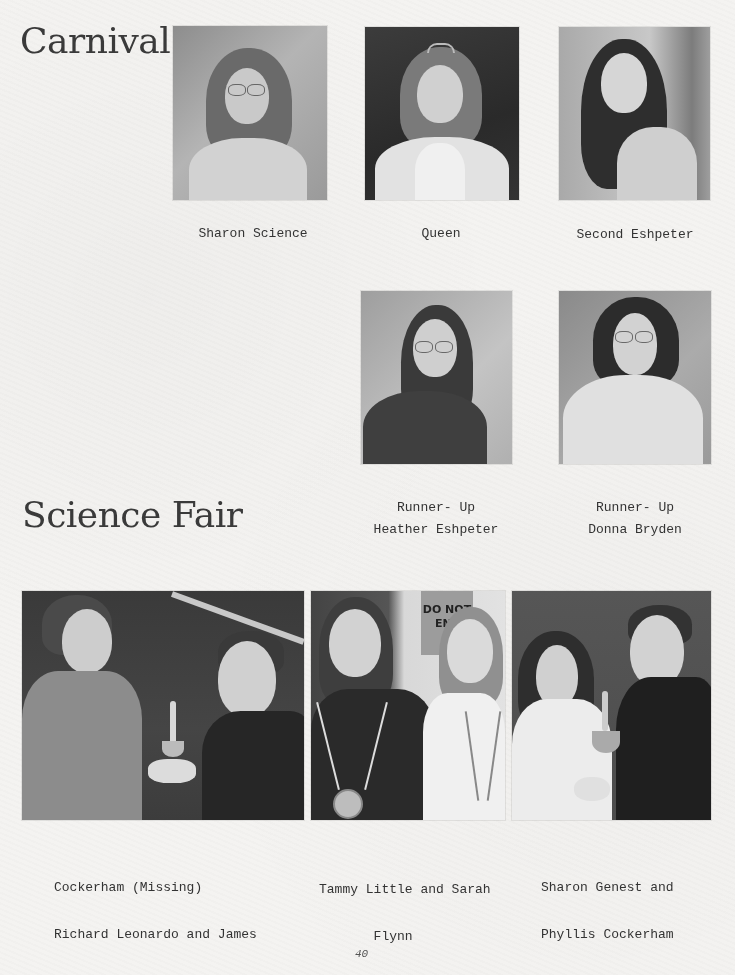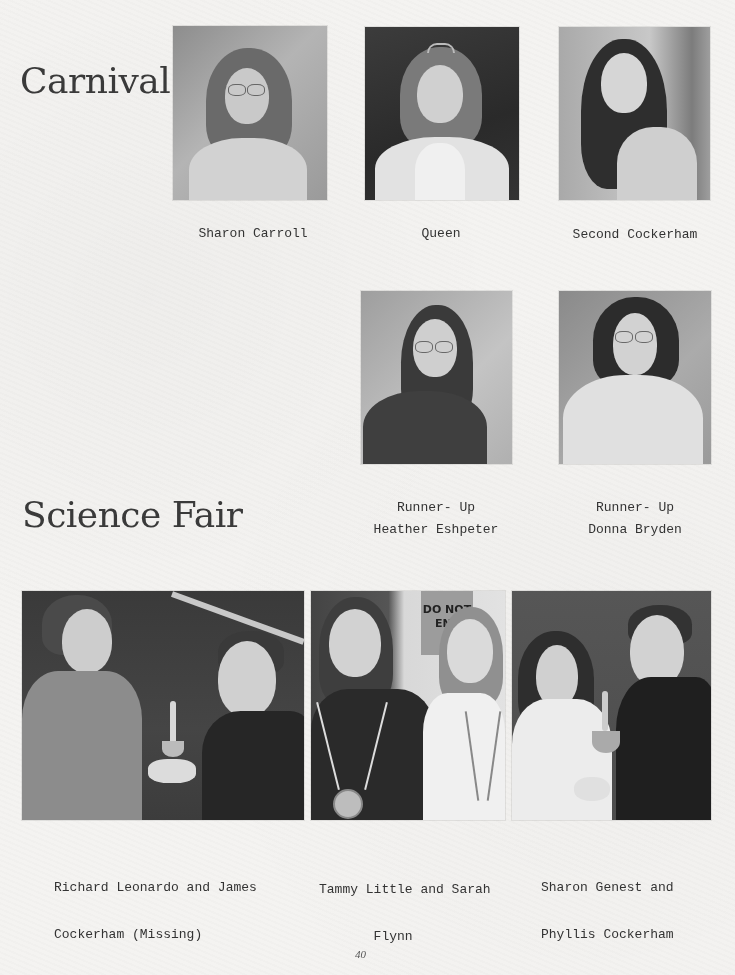--- a/index.html
+++ b/index.html
@@ -28,21 +28,20 @@
     font-family: "DejaVu Serif", "Liberation Serif", serif;
     font-weight: normal;
     color: #3a3a3a;
     margin: 0;
     letter-spacing: -0.5px;
   }
   #title-carnival {
     left: 20px;
     top: 20px;
     font-size: 36px;
-    margin-top: 40px;
   }
   #title-science {
     left: 22px;
     top: 494px;
     font-size: 36px;
   }
   .photo {
     position: absolute;
     overflow: hidden;
     box-shadow: 0 0 0 1px rgba(0,0,0,0.08);
@@ -66,21 +65,21 @@
     font-family: "Liberation Mono", "DejaVu Sans Mono", monospace;
     font-size: 13px;
     line-height: 15.5px;
     color: #333;
     white-space: pre;
   }
   .page-number {
     position: absolute;
     left: 355px;
     top: 948px;
-    font-family: Liberation Serif, serif;
+    font-family: Liberation Mono, monospace;
     font-style: italic;
     font-size: 11px;
     color: #555;
   }
 
   
   .head {
     position: absolute;
     border-radius: 50% 50% 46% 46%;
   }
@@ -125,27 +124,27 @@
 </div>
 
 <div class="photo" style="left:559px; top:27px; width:151px; height:173px;">
   <div class="bg" style="background: linear-gradient(90deg,#a9a9a9 0%,#c8c8c8 60%,#7c7c7c 88%,#9e9e9e 100%);"></div>
   <div class="hair" style="left:22px; top:12px; width:86px; height:150px; background:#2e2e2e;"></div>
   <div class="head" style="left:42px; top:26px; width:46px; height:60px; background:#d6d6d6;"></div>
   <div class="body-shape" style="left:58px; top:100px; width:80px; height:80px; background:#cfcfcf;"></div>
 </div>
 
 <div class="caption" style="left:173px; top:223px; width:160px;">
-  <div>Sharon Carroll</div>
+  <div>Sharon Science</div>
 </div>
 <div class="caption" style="left:362px; top:223px; width:158px;">
   <div>Queen</div>
 </div>
 <div class="caption" style="left:560px; top:224px; width:150px;">
-  <div>Second Cockerham</div>
+  <div>Second Eshpeter</div>
 </div>
 
 <div class="photo" style="left:361px; top:291px; width:151px; height:173px;">
   <div class="bg" style="background: linear-gradient(135deg,#9e9e9e 0%,#c4c4c4 60%,#b0b0b0 100%);"></div>
   <div class="hair" style="left:40px; top:14px; width:72px; height:120px; background:#3a3a3a;"></div>
   <div class="head" style="left:52px; top:28px; width:44px; height:58px; background:#cfcfcf;"></div>
   <div class="glasses" style="left:54px; top:50px; width:16px;"></div>
   <div class="glasses" style="left:74px; top:50px; width:16px;"></div>
   <div class="body-shape" style="left:2px; top:100px; width:124px; height:80px; background:#3f3f3f;"></div>
 </div>
@@ -218,22 +217,22 @@
   <div class="hair" style="left:116px; top:14px; width:64px; height:40px; background:#333;"></div>
   <div class="head" style="left:118px; top:24px; width:54px; height:72px; background:#d2d2d2;"></div>
   <div class="body-shape" style="left:104px; top:86px; width:100px; height:150px; background:#1f1f1f; border-radius:35% 20% 0 0;"></div>
 
   <div style="position:absolute; left:90px; top:100px; width:6px; height:40px; background:#ccc; border-radius:3px;"></div>
   <div style="position:absolute; left:80px; top:140px; width:28px; height:22px; background:#aaa; border-radius:0 0 50% 50%;"></div>
   <div style="position:absolute; left:62px; top:186px; width:36px; height:24px; background:#e0e0e0; border-radius:45%;"></div>
 </div>
 
 <div class="caption-block" style="left:54px; top:849px;">
+  <div>Cockerham (Missing)</div>
   <div>Richard Leonardo and James</div>
-  <div>Cockerham (Missing)</div>
   <div>First Overall- grades 10,</div>
   
 </div>
 <div class="caption-block" style="left:319px; top:851px;">
   <div>Tammy Little and Sarah</div>
   <div>       Flynn</div>
   
   
 </div>
 <div class="caption-block" style="left:541px; top:849px;">

